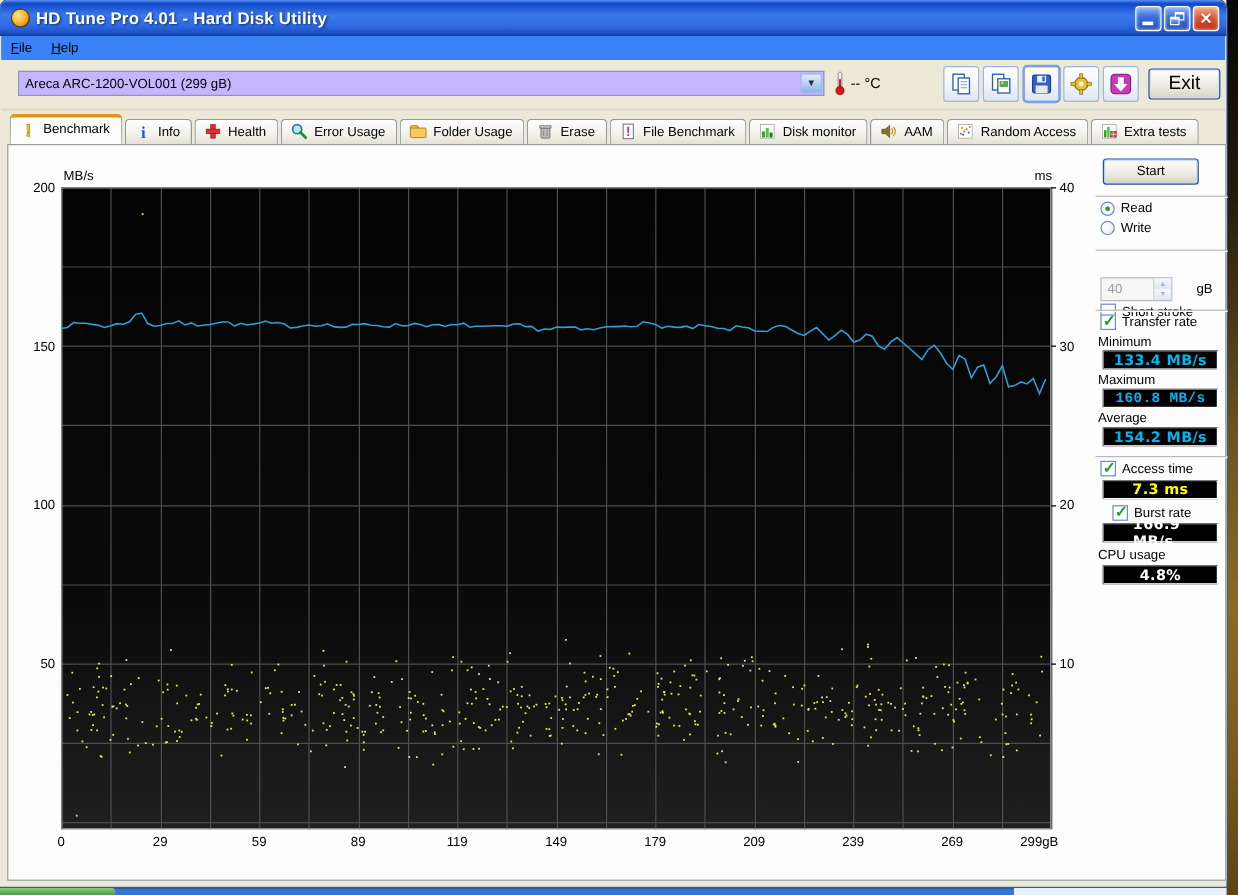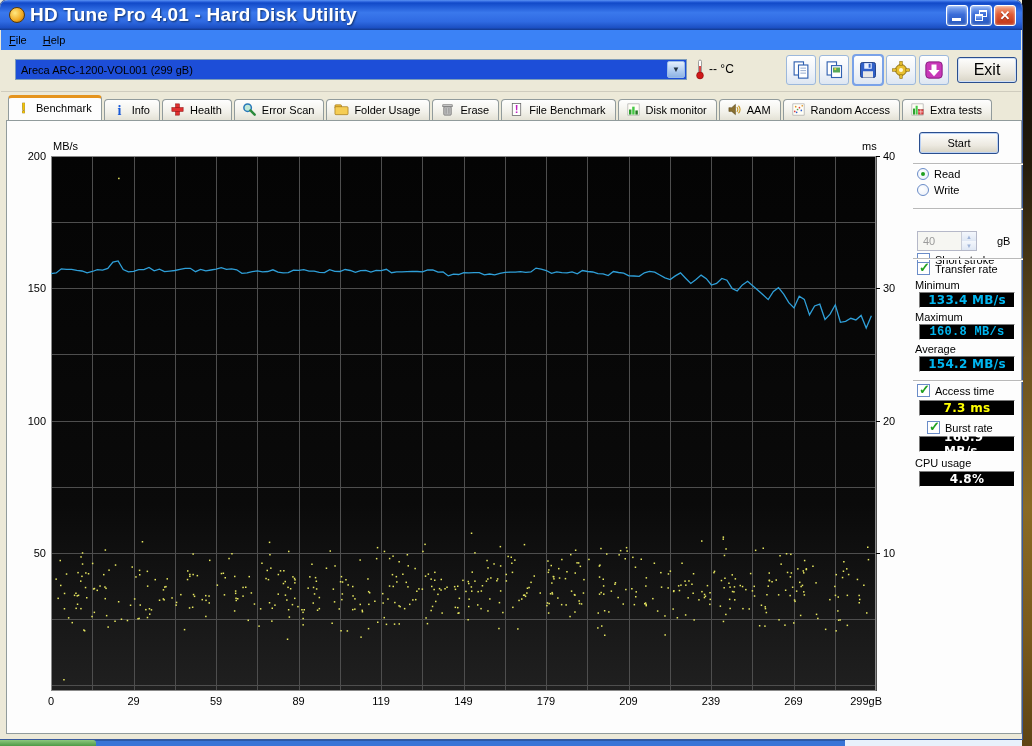--- a/index.html
+++ b/index.html
@@ -13,38 +13,38 @@
 
   
   #app { position:absolute; left:0; top:0; width:1022px; height:739px; background:#ece9d8;
     border-radius:8px 8px 0 0; box-shadow:0 0 0 1px #3a5a9c; }
 
   .titlebar { position:absolute; left:0; top:0; width:100%; height:30px; border-radius:8px 8px 0 0;
     background:linear-gradient(180deg,#5a92f2 0%,#2a62dd 6%,#1149c8 10%,#3a78ec 42%,#2f6ae2 72%,#1c50c4 92%,#12398f 100%);
     display:flex; align-items:center; padding:0 6px; }
   .title-icon { width:16px; height:16px; border-radius:50%;
     background:radial-gradient(circle at 5px 5px,#ffe880,#f0a820 60%,#905010); border:1px solid #5a3a08; margin:0 5px 0 3px; }
-  .title-text { color:#fff; font-weight:bold; font-size:19px; text-shadow:1px 1px 2px #10306a; letter-spacing:.2px; }
+  .title-text { color:#fff; font-weight:bold; font-size:14px; text-shadow:1px 1px 2px #10306a; letter-spacing:.2px; }
   .winbtns { margin-left:auto; display:flex; gap:2px; }
   .wbtn { width:22px; height:21px; border:1px solid #fff; border-radius:3px; position:relative;
     background:linear-gradient(180deg,#8ab0f4,#3a6cd8 45%,#2656bc); box-shadow:inset 0 0 3px rgba(255,255,255,.7); }
   .wbtn.close { background:linear-gradient(180deg,#f4a988,#e05a34 45%,#bf3012); }
   .glyph-min { position:absolute; left:5px; bottom:4px; width:9px; height:3px; background:#fff; }
   .glyph-rest1 { position:absolute; left:8px; top:4px; width:8px; height:7px; border:1px solid #fff; border-top-width:2px; }
   .glyph-rest2 { position:absolute; left:4px; top:8px; width:8px; height:7px; border:1px solid #fff; border-top-width:2px; background:linear-gradient(180deg,#8ab0f4,#3a6cd8); }
   .glyph-x { position:absolute; left:0; top:0; width:100%; height:100%; color:#fff; font-weight:bold; font-size:13px;
     display:flex; align-items:center; justify-content:center; text-shadow:0 1px 1px #802010; }
 
   .menubar { position:absolute; left:1px; top:30px; width:1020px; height:20px; background:#3b82f6; display:flex; align-items:center; }
   .menu-item { padding:2px 8px; cursor:default; }
   .menu-item u { text-decoration:underline; }
 
   .toolbar { position:absolute; left:1px; top:50px; width:1020px; height:42px; background:#ece9d8;
     border-bottom:1px solid #cfccbe; }
-  .combo { position:absolute; left:14px; top:9px; width:672px; height:21px; background:#1d4ed8;
+  .combo { position:absolute; left:14px; top:9px; width:672px; height:21px; background:#c4b5fd;
     border:1px solid #7f9db9; display:flex; align-items:center; }
   .combo-text { padding-left:5px; flex:1; }
   .combo-arrow { width:18px; height:17px; margin-right:1px; border:1px solid #9abce8; border-radius:2px;
     background:linear-gradient(180deg,#e4eefc,#aecbf0 60%,#8fb4e4); display:flex; align-items:center; justify-content:center;
     font-size:8px; color:#234; }
   .temp { position:absolute; left:694px; top:8px; display:flex; align-items:center; gap:4px; }
   .temp-text { font-size:12px; }
   .tbtn { position:absolute; top:5px; width:30px; height:30px; border:1px solid #9cb8dc; border-radius:3px;
     background:linear-gradient(180deg,#ffffff,#eef2f8 60%,#dde6f2); display:flex; align-items:center; justify-content:center; }
   .tbtn.focused { outline:2px solid #7aa2e8; outline-offset:-1px; }
@@ -196,21 +196,21 @@
             <rect x="6" y="2" width="4" height="12" fill="#e03030" stroke="#901010" stroke-width="0.6"></rect>
             <rect x="2" y="6" width="12" height="4" fill="#e03030" stroke="#901010" stroke-width="0.6"></rect>
           </svg>
           <span>Health</span>
         </div>
         <div class="tab">
           <svg width="15" height="15" viewBox="0 0 16 16" class="tab-icon">
             <circle cx="6" cy="6" r="4" fill="#bfe8d8" stroke="#2878b8" stroke-width="1.6"></circle>
             <line x1="9" y1="9" x2="13.5" y2="13.5" stroke="#2a8a3a" stroke-width="2.6" stroke-linecap="round"></line>
           </svg>
-          <span>Error Scan</span>
+          <span>Error Usage</span>
         </div>
         <div class="tab">
           <svg width="15" height="15" viewBox="0 0 16 16" class="tab-icon">
             <rect x="1" y="3" width="7" height="4" rx="1" fill="#f0c040" stroke="#9a7010" stroke-width="0.7"></rect>
             <rect x="1" y="5" width="14" height="8.5" rx="1" fill="#f5cd55" stroke="#9a7010" stroke-width="0.7"></rect>
           </svg>
           <span>Folder Usage</span>
         </div>
         <div class="tab">
           <svg width="15" height="15" viewBox="0 0 16 16" class="tab-icon">

